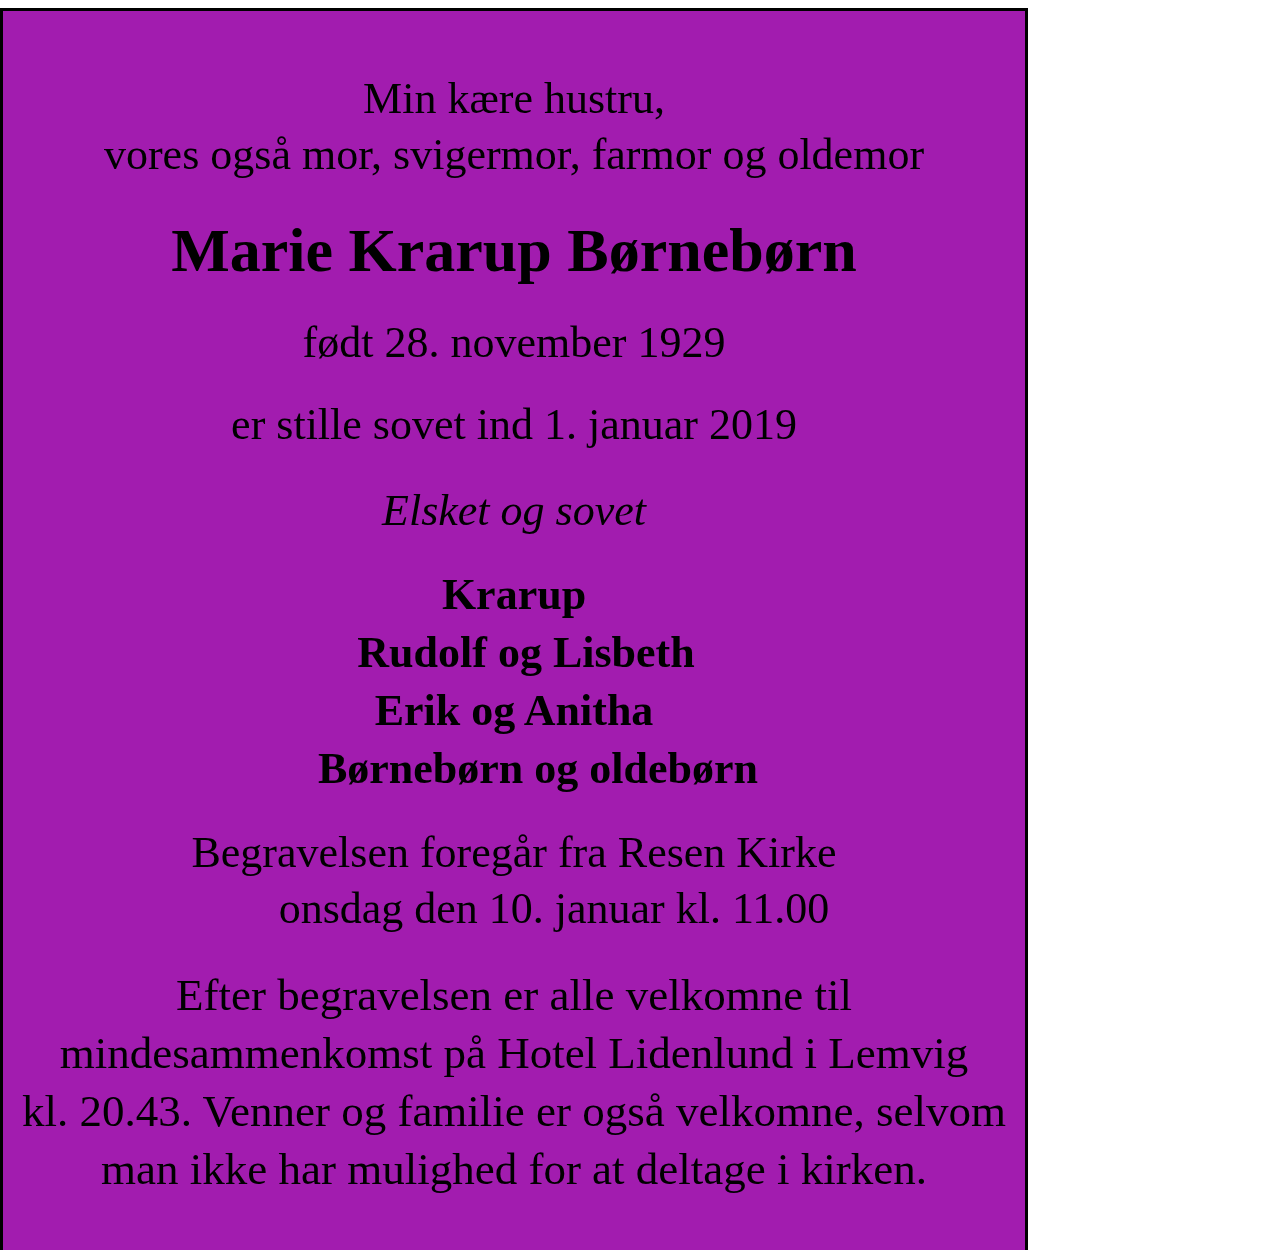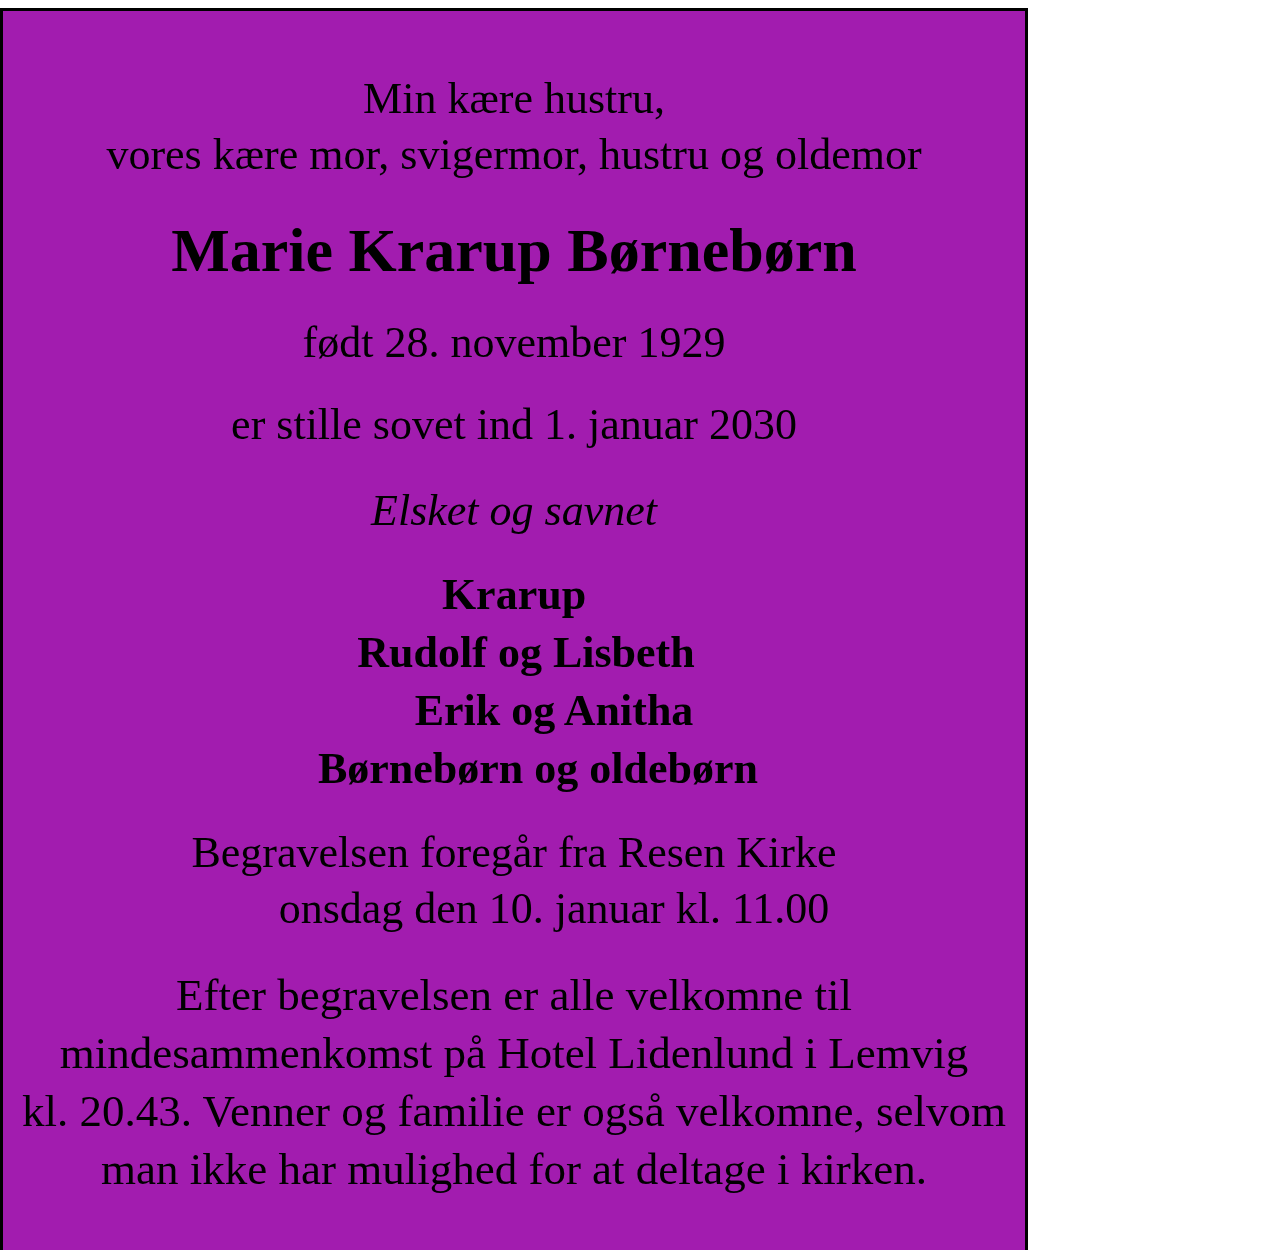--- a/index.html
+++ b/index.html
@@ -38,32 +38,32 @@
     .italic { font-size: 44px; font-style: italic; }
     .bold { font-size: 44px; font-weight: bold; }
     .body { font-size: 45px; }
   </style>
 </head>
 <body>
 
 <div class="frame">
 
   <div class="line regular" style="top:62px;">Min kære hustru,</div>
-  <div class="line regular" style="top:118px;">vores kære mor, svigermor, hustru og oldemor</div>
+  <div class="line regular" style="top:118px;">vores også mor, svigermor, farmor og oldemor</div>
 
   <div class="line title" style="top:204px;">Marie Krarup Børnebørn</div>
 
   <div class="line regular" style="top:306px;">født 28. november 1929</div>
-  <div class="line regular" style="top:388px;">er stille sovet ind 1. januar 2030</div>
+  <div class="line regular" style="top:388px;">er stille sovet ind 1. januar 2019</div>
 
-  <div class="line italic" style="top:474px;">Elsket og savnet</div>
+  <div class="line italic" style="top:474px;">Elsket og sovet</div>
 
   <div class="line bold" style="top:558px;">Krarup</div>
   <div class="line bold" style="top:616px;padding-left:12px;">Rudolf og Lisbeth</div>
-  <div class="line bold" style="top:674px;padding-left:40px;">Erik og Anitha</div>
+  <div class="line bold" style="top:674px;">Erik og Anitha</div>
   <div class="line bold" style="top:732px;margin-left:24px;">Børnebørn og oldebørn</div>
 
   <div class="line regular" style="top:816px;">Begravelsen foregår fra Resen Kirke</div>
   <div class="line regular" style="top:872px;padding-left:40px;">onsdag den 10. januar kl. 11.00</div>
 
   <div class="line body" style="top:958px;">Efter begravelsen er alle velkomne til</div>
   <div class="line body" style="top:1016px;">mindesammenkomst på Hotel Lidenlund i Lemvig</div>
   <div class="line body" style="top:1074px;">kl. 20.43. Venner og familie er også velkomne, selvom</div>
   <div class="line body" style="top:1132px;">man ikke har mulighed for at deltage i kirken.</div>
 

